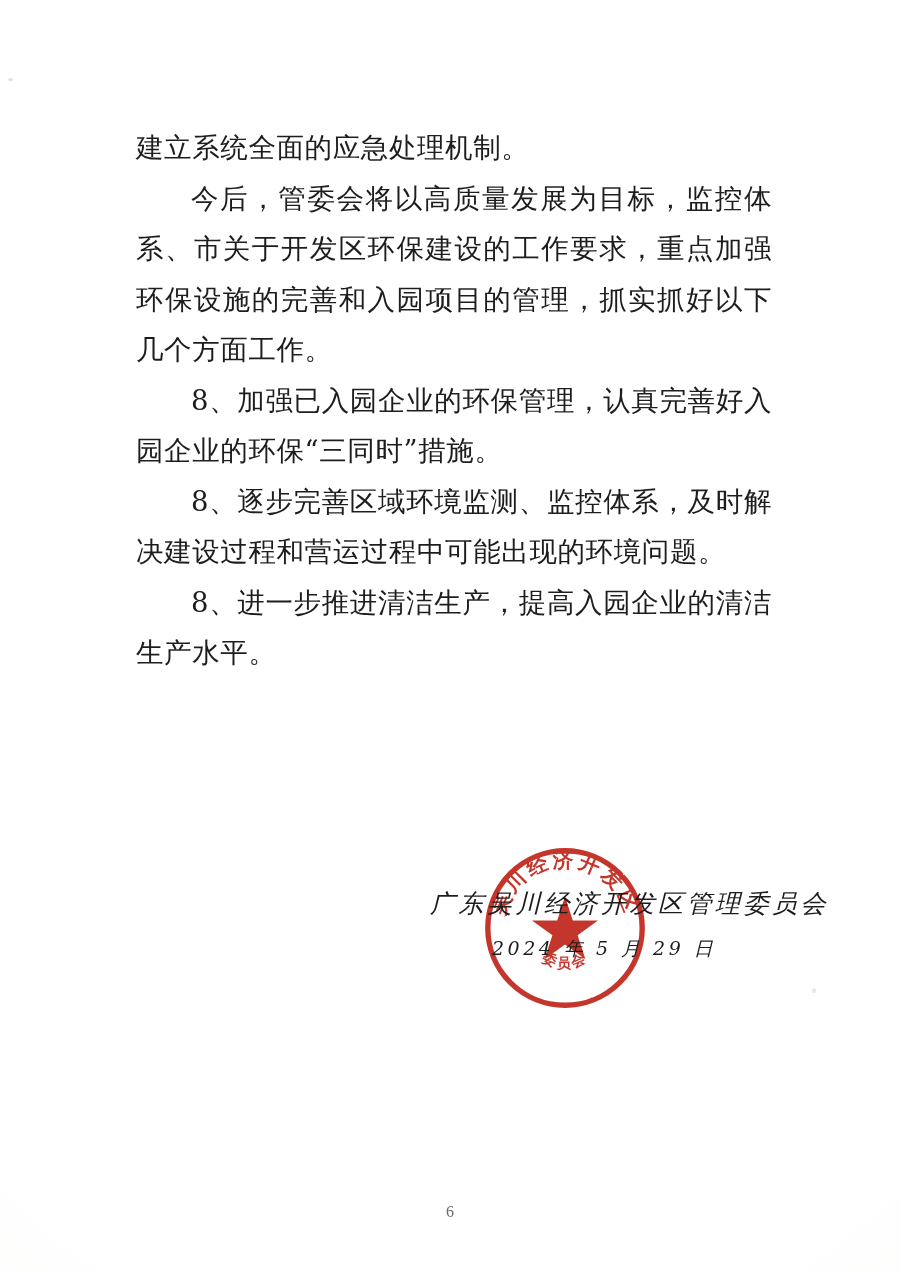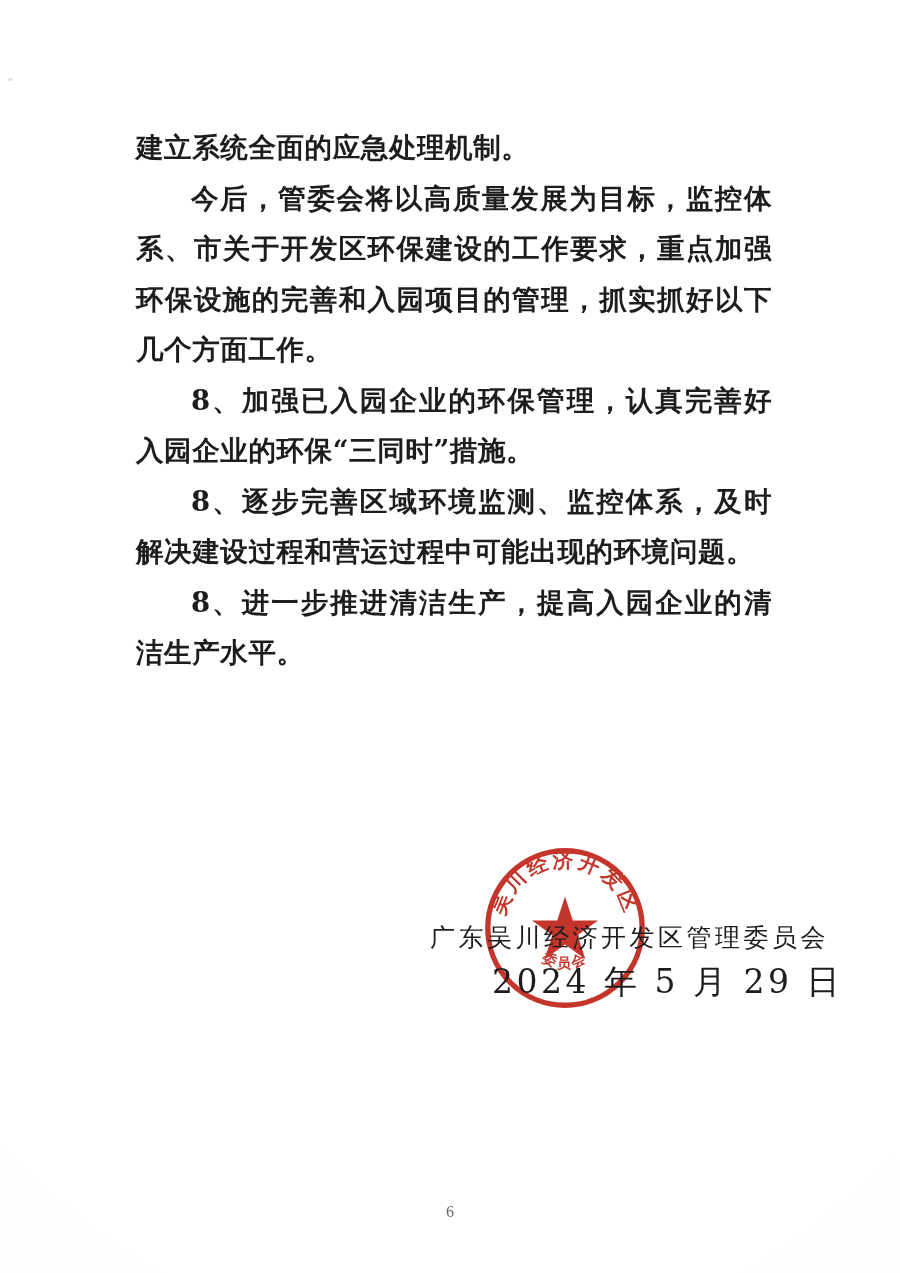--- a/index.html
+++ b/index.html
@@ -45,46 +45,47 @@
   }
 
   .para {
     margin: 0 0 0 0;
     font-size: 27.5px;
     line-height: 50.5px;
     color: #1d1d1f;
     text-align: justify;
     text-justify: inter-character;
     letter-spacing: 0.6px;
-    font-weight: 700;
+    font-weight: 400;
   }
 
   .para.indent {
     text-indent: 2em;
   }
 
   
   .signature-block {
     position: absolute;
     left: 430px;
-    top: 916px;
+    top: 882px;
     width: 360px;
     z-index: 3;
+    font-style: italic;
   }
 
   .sign-org {
     font-size: 25px;
     line-height: 44px;
     color: #1d1d1f;
     letter-spacing: 3.5px;
     white-space: nowrap;
   }
 
   .sign-date {
-    font-size: 33px;
+    font-size: 19px;
     line-height: 44px;
     color: #1d1d1f;
     letter-spacing: 3.5px;
     white-space: nowrap;
     padding-left: 62px;
   }
 
   
   .seal {
     position: absolute;

